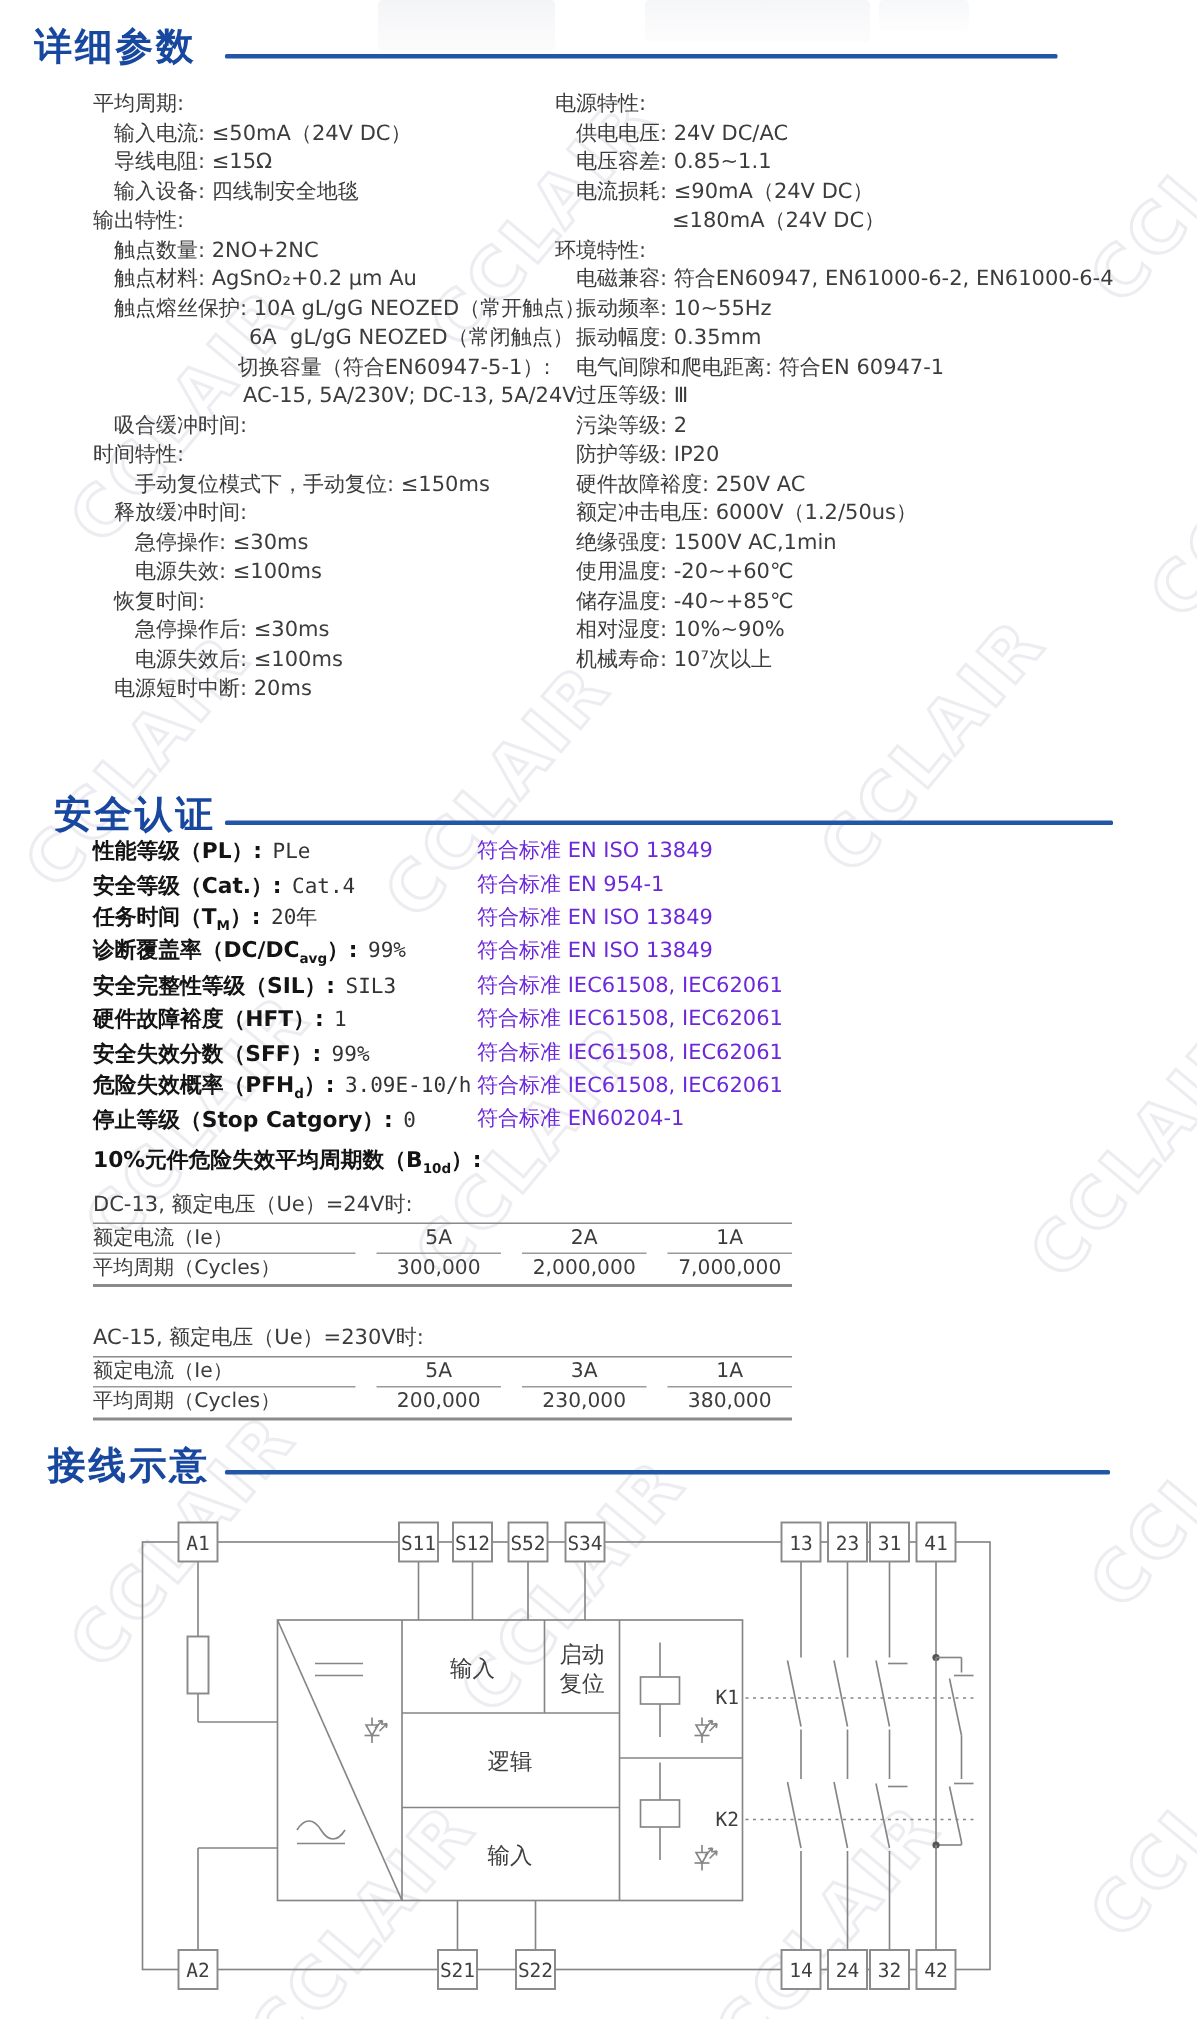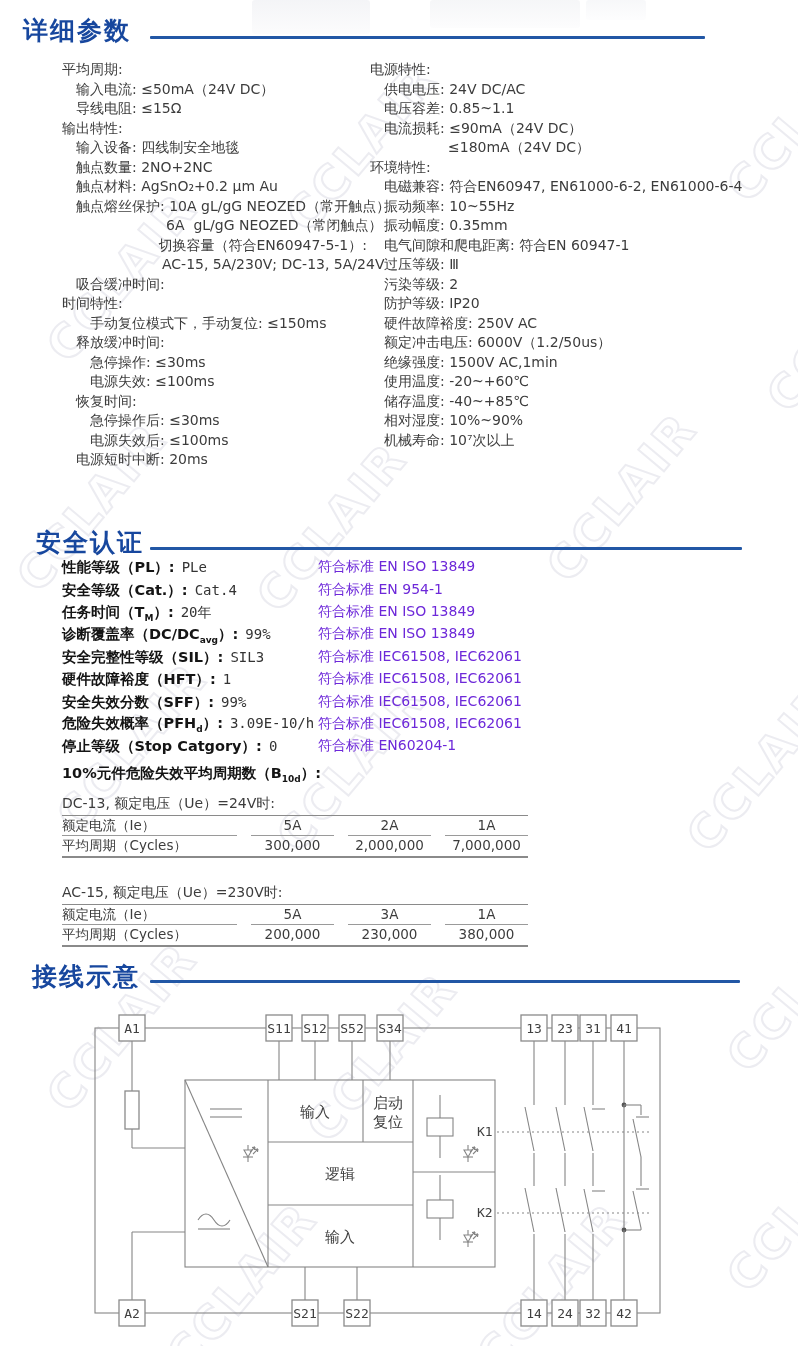--- a/index.html
+++ b/index.html
@@ -93,22 +93,22 @@
       <span class="wm" style="left: 450px; top: 1260px;">CCLAIR</span>
       <span class="wm" style="left: 700px; top: 1180px;">CCLAIR</span>
     </div>
 
   <h2 class="sec-title" style="left:23px;top:14px;text-align:right;">详细参数</h2>
   <div class="rule" style="left:150px;top:36px;width:555px;"></div>
   <div class="col" id="params-left">
       <div class="pline" style="padding-left: 0px;">平均周期:</div>
       <div class="pline" style="padding-left: 14px;">输入电流: ≤50mA（24V DC）</div>
       <div class="pline" style="padding-left: 14px;">导线电阻: ≤15Ω</div>
+      <div class="pline" style="padding-left: 14px;">输入设备: 四线制安全地毯</div>
       <div class="pline" style="padding-left: 0px;">输出特性:</div>
-      <div class="pline" style="padding-left: 14px;">输入设备: 四线制安全地毯</div>
       <div class="pline" style="padding-left: 14px;">触点数量: 2NO+2NC</div>
       <div class="pline" style="padding-left: 14px;">触点材料: AgSnO₂+0.2 μm Au</div>
       <div class="pline" style="padding-left: 14px;">触点熔丝保护: 10A gL/gG NEOZED（常开触点）</div>
       <div class="pline" style="padding-left: 104px;">6A  gL/gG NEOZED（常闭触点）</div>
       <div class="pline" style="padding-left: 14px; text-align: right;">切换容量（符合EN60947-5-1）:</div>
       <div class="pline" style="padding-left: 100px;">AC-15, 5A/230V; DC-13, 5A/24V</div>
       <div class="pline" style="padding-left: 14px;">吸合缓冲时间:</div>
       <div class="pline" style="padding-left: 0px;">时间特性:</div>
       <div class="pline" style="padding-left: 28px;">手动复位模式下，手动复位: ≤150ms</div>
       <div class="pline" style="padding-left: 14px;">释放缓冲时间:</div>

